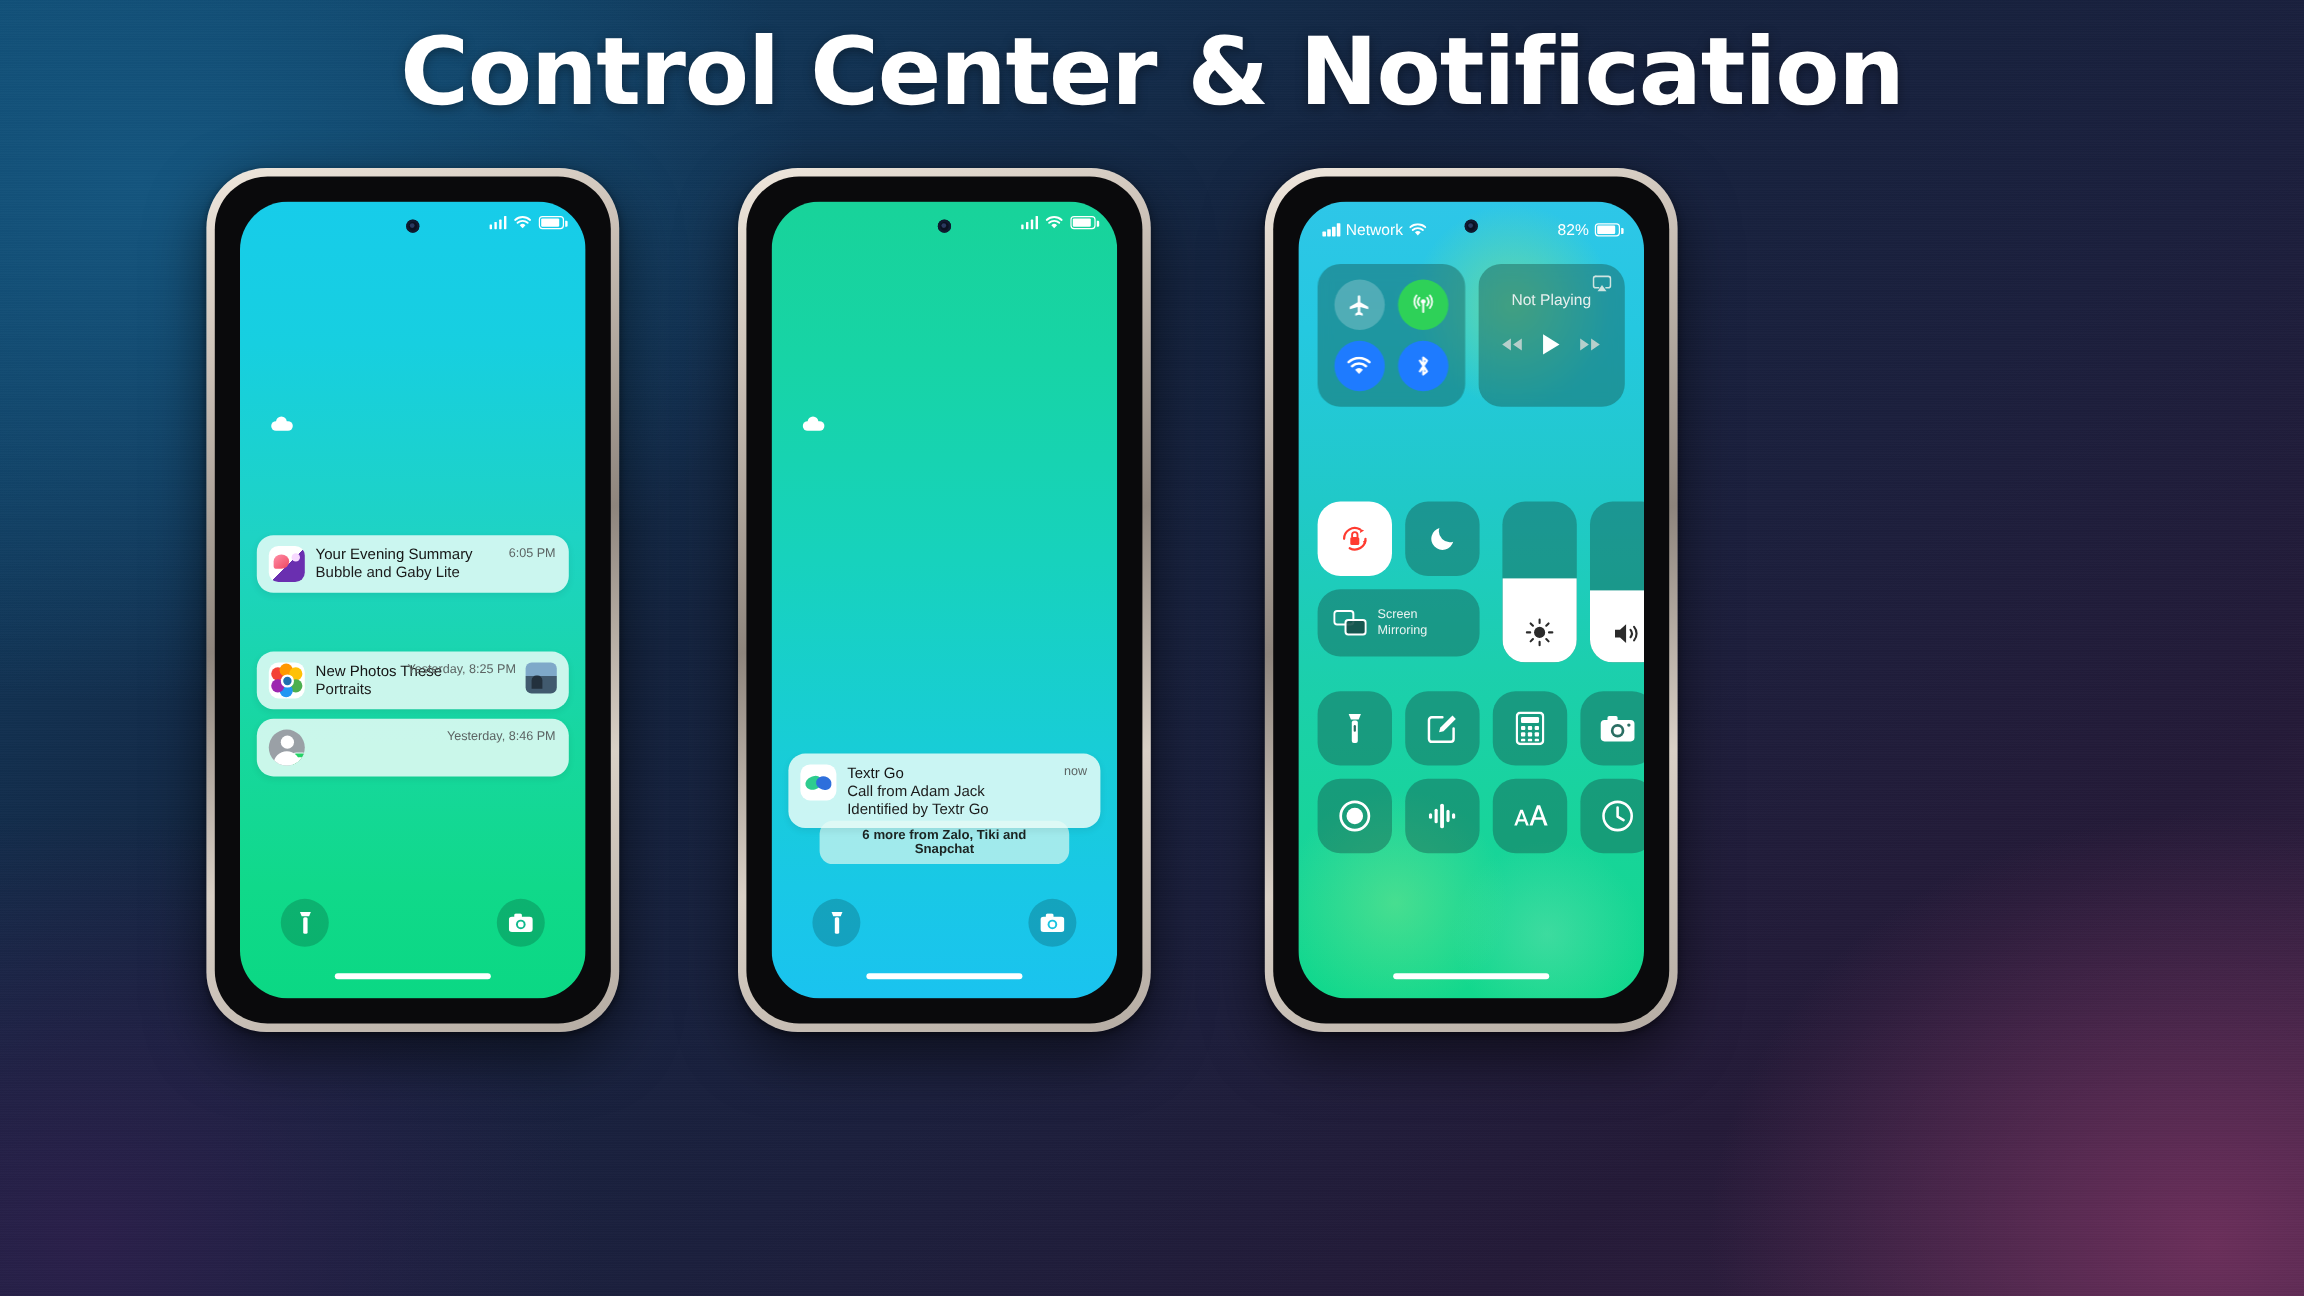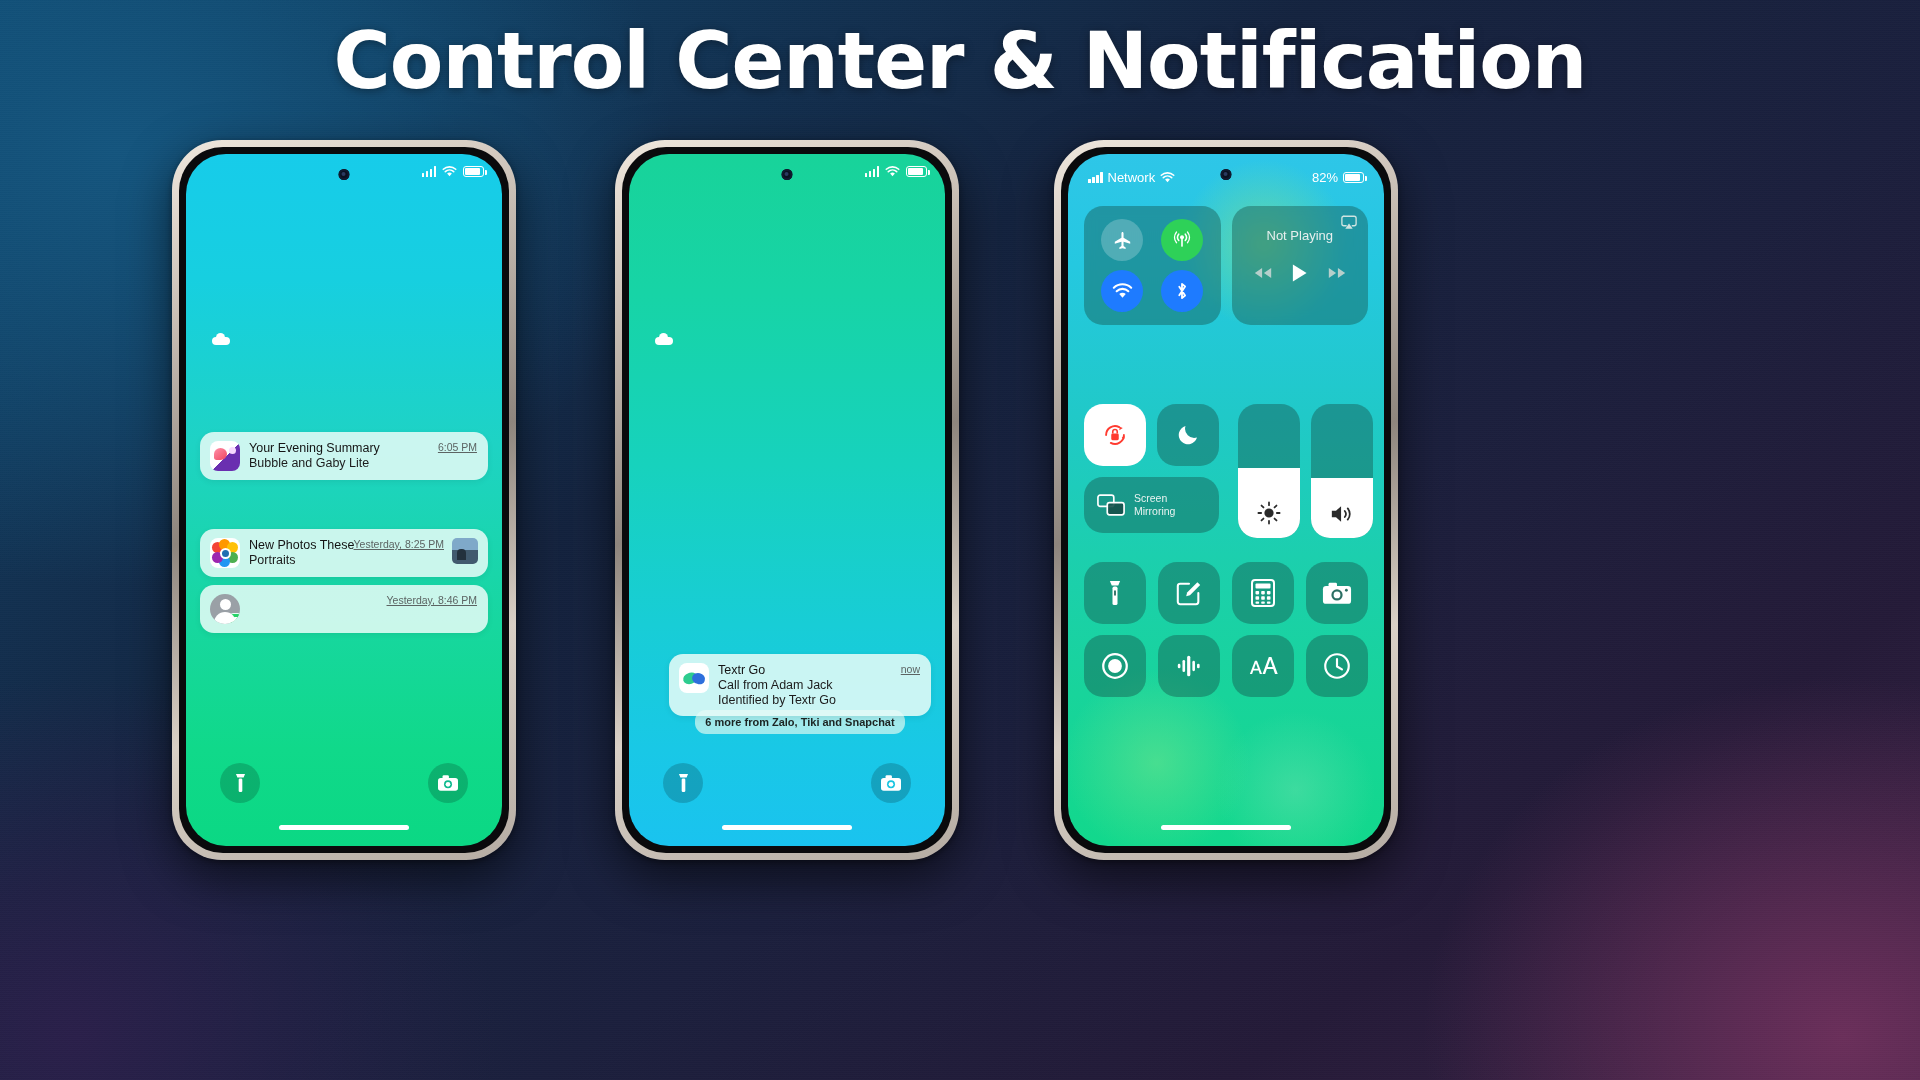--- a/index.html
+++ b/index.html
@@ -39,21 +39,21 @@
     position: absolute;
     border-radius: 50px;
     padding: 7px;
     background: linear-gradient(160deg, #efe7dd 0%, #cfc5bb 18%, #8e857d 48%, #d9d0c6 72%, #b5aca3 100%);
     box-shadow: 0 18px 48px rgba(0,0,0,.55), 0 2px 6px rgba(0,0,0,.4);
   }
   .bezel {
     width: 100%; height: 100%;
     border-radius: 44px;
     background: #0a0a0c;
-    padding: 7px;
+    padding: 21px;
   }
   .screen {
     width: 100%; height: 100%;
     border-radius: 40px;
     overflow: hidden;
     position: relative;
   }
   .camera {
     position: absolute; top: 15px; left: 50%;
     transform: translateX(-50%);
@@ -125,21 +125,21 @@
     background: rgba(232,252,247,.86);
     border-radius: 14px;
     padding: 9px 10px 9px 10px;
     display:flex; gap:9px; align-items:flex-start;
     position: relative;
     box-shadow: 0 2px 6px rgba(0,0,0,.07);
   }
   .noti .body { flex:1; min-width:0; }
   .noti .t1 { font-size:12.5px; font-weight:normal; color:#141414; }
   .noti .t2 { font-size:12.5px; color:#1c1c1c; margin-top:1px; }
-  .noti .tm { font-size:10.5px; color:#5c6463; position:absolute; top:9px; right:11px; white-space:nowrap;text-decoration:underline; }
+  .noti .tm { font-size:10.5px; color:#5c6463; position:absolute; top:9px; right:11px; white-space:nowrap; }
   .noti .msg { font-size:12.2px; color:#151515; line-height:1.28; }
 
   .appicon { width:30px;height:30px;border-radius:8px;flex:none;overflow:hidden;position:relative; }
   .ic-bubble { background: linear-gradient(135deg,#ffffff 0 52%, #6a2fb0 52% 100%); }
   .ic-bubble::before{content:'';position:absolute;left:4px;top:7px;width:13px;height:12px;border-radius:50% 50% 50% 20%;background:linear-gradient(140deg,#ff8fa8,#f0465f);}
   .ic-bubble::after{content:'';position:absolute;right:4px;top:6px;width:7px;height:7px;border-radius:50%;background:#f7d9ff;}
   .ic-photos { background:#fff; }
   .ic-photos i{position:absolute;width:11px;height:11px;border-radius:50%;display:block;}
   .ic-photos i:nth-child(1){background:#f44336;left:2px;top:4px}
   .ic-photos i:nth-child(2){background:#ff9800;left:9px;top:1px}
@@ -361,21 +361,21 @@
 
       <div class="weather">
         <div class="wrow">
           <span class="cloudicon"></span>
           <span>36°</span>
         </div>
         <div class="wsub">Clouds</div>
         <div class="wsub">H:29° L:22°</div>
       </div>
 
-      <div style="position:absolute;left:0;right:0;bottom:112px;margin-left:26px;">
+      <div style="position:absolute;left:0;right:0;bottom:112px;">
         <div class="noti">
           <span class="appicon ic-textr"></span>
           <span class="body">
             <span class="t1" style="display:block">Textr Go</span>
             <span class="t2" style="display:block">Call from Adam Jack</span>
             <span class="t2" style="display:block">Identified by Textr Go</span>
           </span>
           <span class="tm">now</span>
         </div>
 

